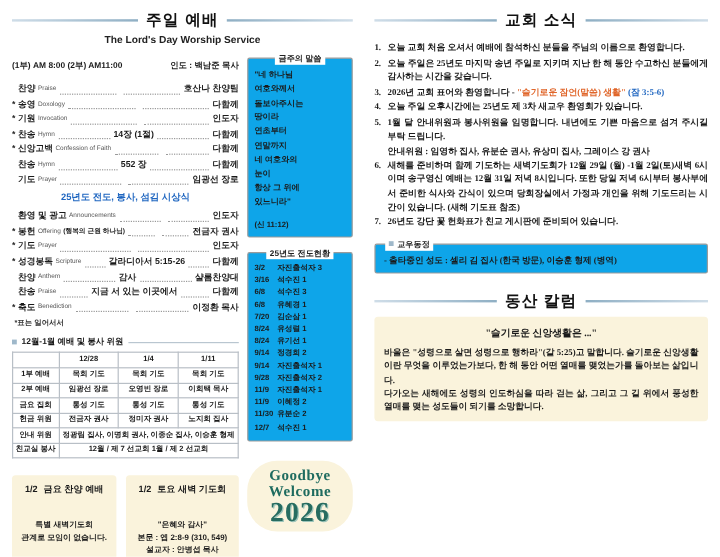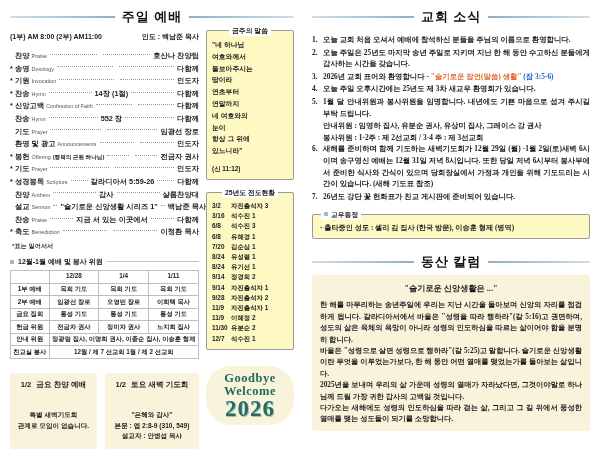--- a/index.html
+++ b/index.html
@@ -16,33 +16,33 @@
   .sec-head .rule.r2 { background:linear-gradient(to left,#cfdde8,#8fafc4); }
   .sec-head h1 { font-size:13px; font-weight:800; letter-spacing:1px; color:#111; white-space:nowrap; }
   .subtitle { text-align:center; font-size:8.5px; font-weight:700; color:#222; margin-bottom:8px; }
 
   .left-cols { display:flex; gap:7px; }
   .left-main { flex:1; min-width:0; }
   .left-rail { width:88px; flex:none; display:flex; flex-direction:column; }
 
   .info-row { display:flex; justify-content:space-between; font-size:7px; font-weight:700; margin:4px 0 8px 0; }
 
-  .w-row { display:flex; align-items:center; font-size:7.3px; font-weight:700; line-height:12.6px; white-space:nowrap; }
+  .w-row { display:flex; align-items:flex-end; font-size:7.3px; font-weight:700; line-height:12.6px; white-space:nowrap; }
   .w-star { width:5px; flex:none; color:#222; }
   .w-en { font-size:5.4px; color:#555; font-weight:400; margin-left:2px; }
   .w-paren { font-size:5.6px; font-weight:600; margin-left:2px; }
   .w-paren:empty, .w-mid:empty { display:none; }
   .w-dots { flex:1; border-bottom:1px dotted #9a9a9a; margin:0 3px; transform:translateY(-2px); min-width:4px; }
   .w-mid { font-weight:700; }
   .w-right { font-weight:700; }
   .award-line { text-align:center; color:#1f66c0; font-weight:800; font-size:7.8px; margin:3px 0 4px 0; }
   .stand-note { font-size:6.2px; font-weight:600; color:#333; margin:3px 0 6px 2px; }
 
   
-  .fbox { border:1px solid #9b9b9b; border-radius:2px; position:relative; padding:8px 5px 5px; background:#fef9c3; }
+  .fbox { border:1px solid #9b9b9b; border-radius:2px; position:relative; padding:8px 5px 5px; background:#0ea5e9; }
   .fbox .legend { position:absolute; top:-5px; left:50%; transform:translateX(-50%); background:#fff;
     padding:0 3px; font-size:6.8px; font-weight:800; white-space:nowrap; color:#222; }
   .verse-box { margin-top:2px; }
   .verse-box .vline { font-size:6.8px; font-weight:700; line-height:11.8px; }
   .verse-ref { font-size:6.4px; font-weight:700; margin-top:8px; }
   .evan-box { margin-top:12px; }
   .evan-row { display:flex; font-size:6.4px; font-weight:700; line-height:10.2px; }
   .evan-row .ed { width:19px; flex:none; }
 
   
@@ -90,20 +90,21 @@
 </style>
 </head>
 <body>
 
 <div class="page page-left">
   <div class="sec-head">
     <span class="rule"></span>
     <h1>주일 예배</h1>
     <span class="rule r2"></span>
   </div>
+  <div class="subtitle">The Lord's Day Worship Service</div>
 
   <div class="left-cols">
     <div class="left-main">
       <div class="info-row">
         <span>(1부) AM 8:00   (2부) AM11:00</span>
         <span>인도 : 백남준 목사</span>
       </div>
 
       <div>
           <div class="w-row">
@@ -171,20 +172,21 @@
           <span class="w-label">기도</span>
           <span class="w-en">Prayer</span>
 
           <span class="w-dots"></span>
 
           <span class="w-dots"></span>
           <span class="w-right">임광선 장로</span>
         </div>
         </div>
 
+      <div class="award-line">25년도 전도, 봉사, 섬김 시상식</div>
 
       <div>
           <div class="w-row">
           <span class="w-star"></span>
           <span class="w-label">환영 및 광고</span>
           <span class="w-en">Announcements</span>
 
           <span class="w-dots"></span>
 
           <span class="w-dots"></span>
@@ -209,43 +211,33 @@
 
           <span class="w-dots"></span>
           <span class="w-right">인도자</span>
         </div>
           <div class="w-row">
           <span class="w-star">*</span>
           <span class="w-label">성경봉독</span>
           <span class="w-en">Scripture</span>
 
           <span class="w-dots"></span>
-          <span class="w-mid">갈라디아서 5:59-26</span>
+          <span class="w-mid">갈라디아서 5:15-26</span>
           <span class="w-dots"></span>
           <span class="w-right">다함께</span>
         </div>
           <div class="w-row">
           <span class="w-star"></span>
           <span class="w-label">찬양</span>
           <span class="w-en">Anthem</span>
 
           <span class="w-dots"></span>
           <span class="w-mid">감사</span>
           <span class="w-dots"></span>
           <span class="w-right">샬롬찬양대</span>
-        </div>
-          <div class="w-row">
-          <span class="w-star"></span>
-          <span class="w-label">설교</span>
-          <span class="w-en">Sermon</span>
-
-          <span class="w-dots"></span>
-          <span class="w-mid">"슬기로운 신앙생활 시리즈 1"</span>
-          <span class="w-dots"></span>
-          <span class="w-right">백남준 목사</span>
         </div>
           <div class="w-row">
           <span class="w-star"></span>
           <span class="w-label">찬송</span>
           <span class="w-en">Praise</span>
 
           <span class="w-dots"></span>
           <span class="w-mid">지금 서 있는 이곳에서</span>
           <span class="w-dots"></span>
           <span class="w-right">다함께</span>
@@ -453,21 +445,20 @@
     <li>
       <span class="num">4.</span>
       <span class="body">오늘 주일 오후시간에는 25년도 제 3차 새교우 환영회가 있습니다.</span>
     </li>
     <li>
       <span class="num">5.</span>
       <span class="body">1월 달 안내위원과 봉사위원을 임명합니다. 내년에도 기쁜 마음으로 섬겨 주시길 부탁 드립니다.</span>
     </li>
   </ul>
   <div class="sub-line">안내위원 : 임영하 집사, 유분순 권사, 유상미 집사, 그레이스 강 권사</div>
-  <div class="sub-line">봉사위원 : 1-2주 : 제 2선교회 / 3-4 주 : 제 3선교회</div>
   <ul class="news-list" style="margin-top:0">
     <li>
       <span class="num">6.</span>
       <span class="body">새해를 준비하며 함께 기도하는 새벽기도회가 12월 29일 (월) -1월 2일(토)새벽 6시 이며 송구영신 예배는 12월 31일 저녁 8시입니다. 또한 당일 저녁 6시부터 봉사부에서 준비한 식사와 간식이 있으며 당회장실에서 가정과 개인을 위해 기도드리는 시간이 있습니다. (새해 기도표 참조)</span>
     </li>
     <li>
       <span class="num">7.</span>
       <span class="body">26년도 강단 꽃 헌화표가 친교 게시판에 준비되어 있습니다.</span>
     </li>
   </ul>
@@ -479,19 +470,17 @@
 
   <div class="sec-head">
     <span class="rule"></span>
     <h1>동산 칼럼</h1>
     <span class="rule r2"></span>
   </div>
 
   <div class="col-box cream">
     <div class="col-title">"슬기로운 신앙생활은 ..."</div>
     <div>
-        <p>한 해를 마무리하는 송년주일에 우리는 지난 시간을 돌아보며 신앙의 자리를 점검하게 됩니다. 갈라디아서에서 바울은 "성령을 따라 행하라"(갈 5:16)고 권면하며, 성도의 삶은 육체의 욕망이 아니라 성령의 인도하심을 따르는 삶이어야 함을 분명히 합니다.</p>
         <p>바울은 "성령으로 살면 성령으로 행하라"(갈 5:25)고 말합니다. 슬기로운 신앙생활이란 무엇을 이루었는가보다, 한 해 동안 어떤 열매를 맺었는가를 돌아보는 삶입니다.</p>
-        <p>2025년을 보내며 우리의 삶 가운데 성령의 열매가 자라났다면, 그것이야말로 하나님께 드릴 가장 귀한 감사의 고백일 것입니다.</p>
         <p>다가오는 새해에도 성령의 인도하심을 따라 걷는 삶, 그리고 그 길 위에서 풍성한 열매를 맺는 성도들이 되기를 소망합니다.</p>
       </div>
   </div>
 </div>
 
 </body></html>

